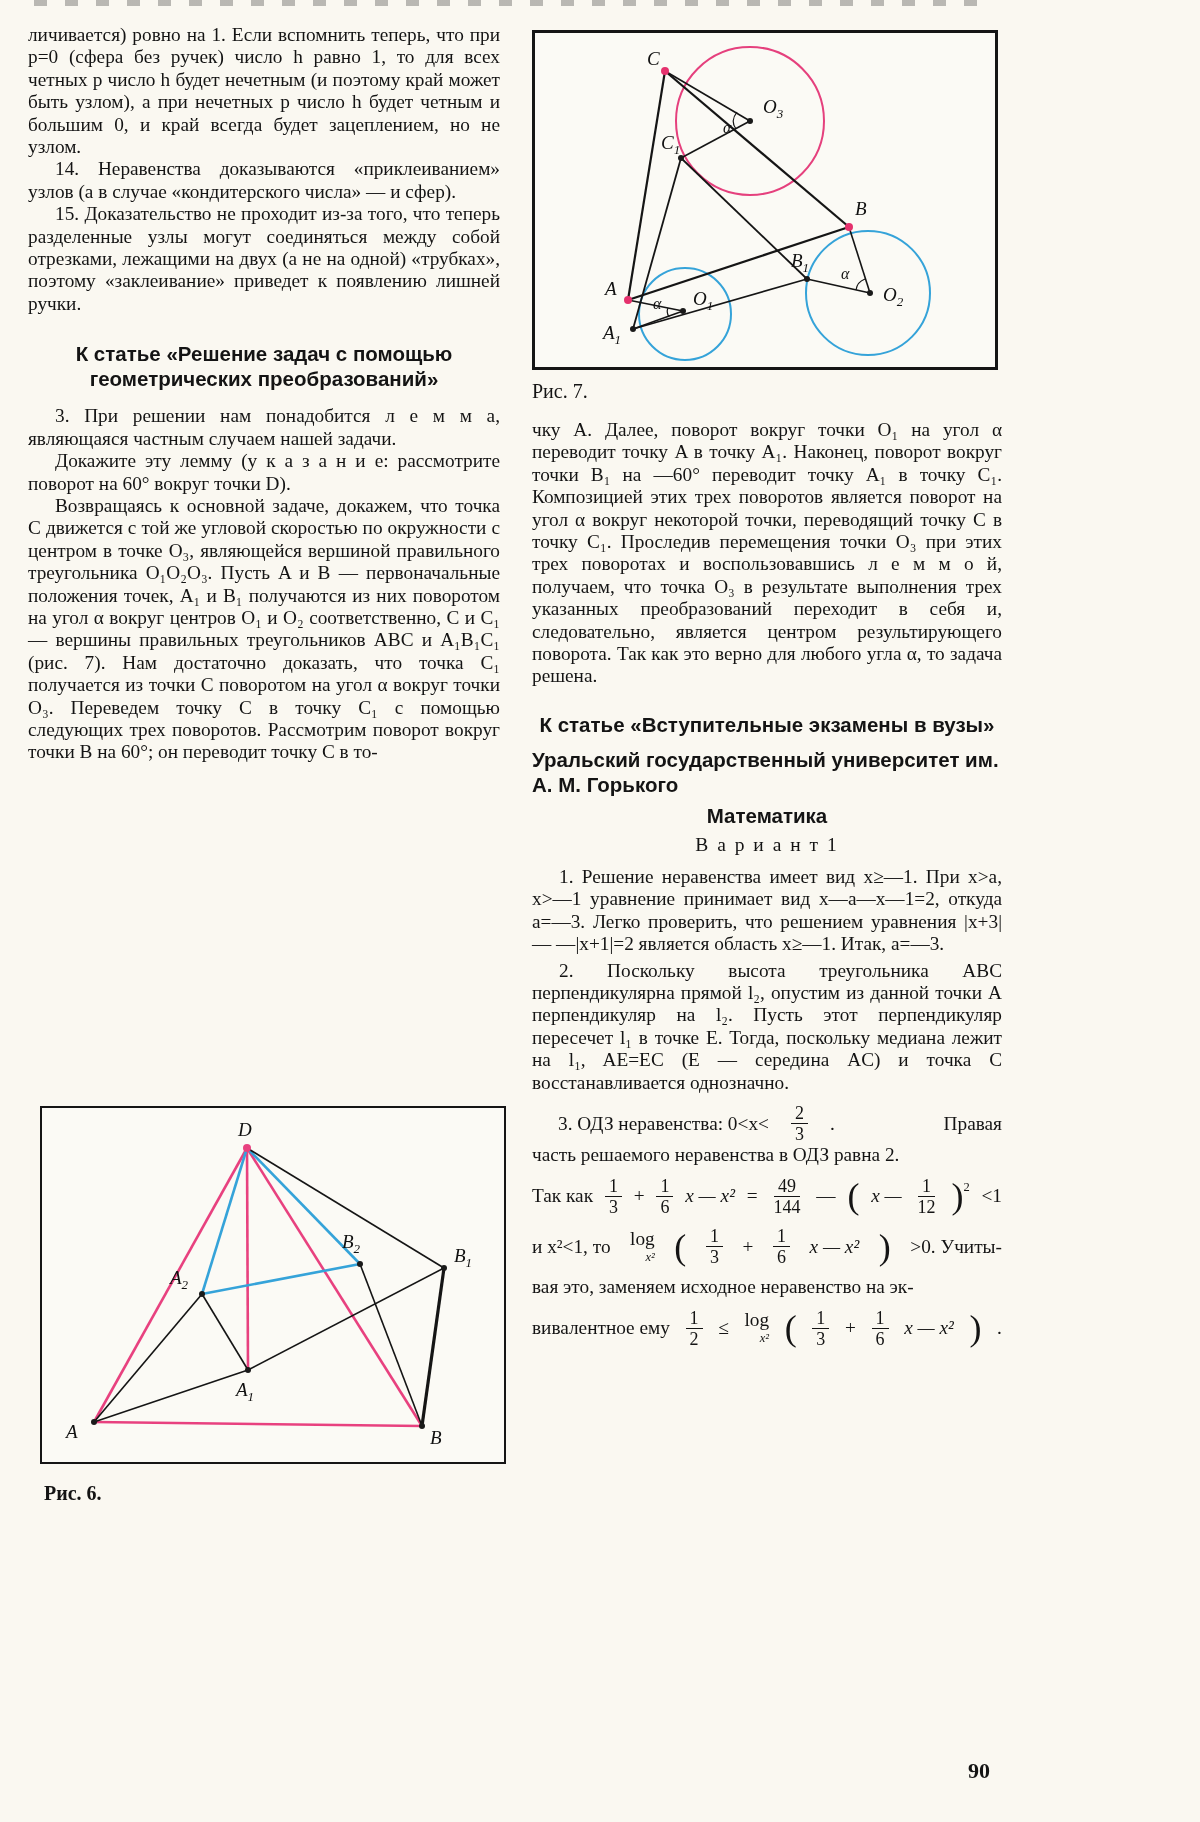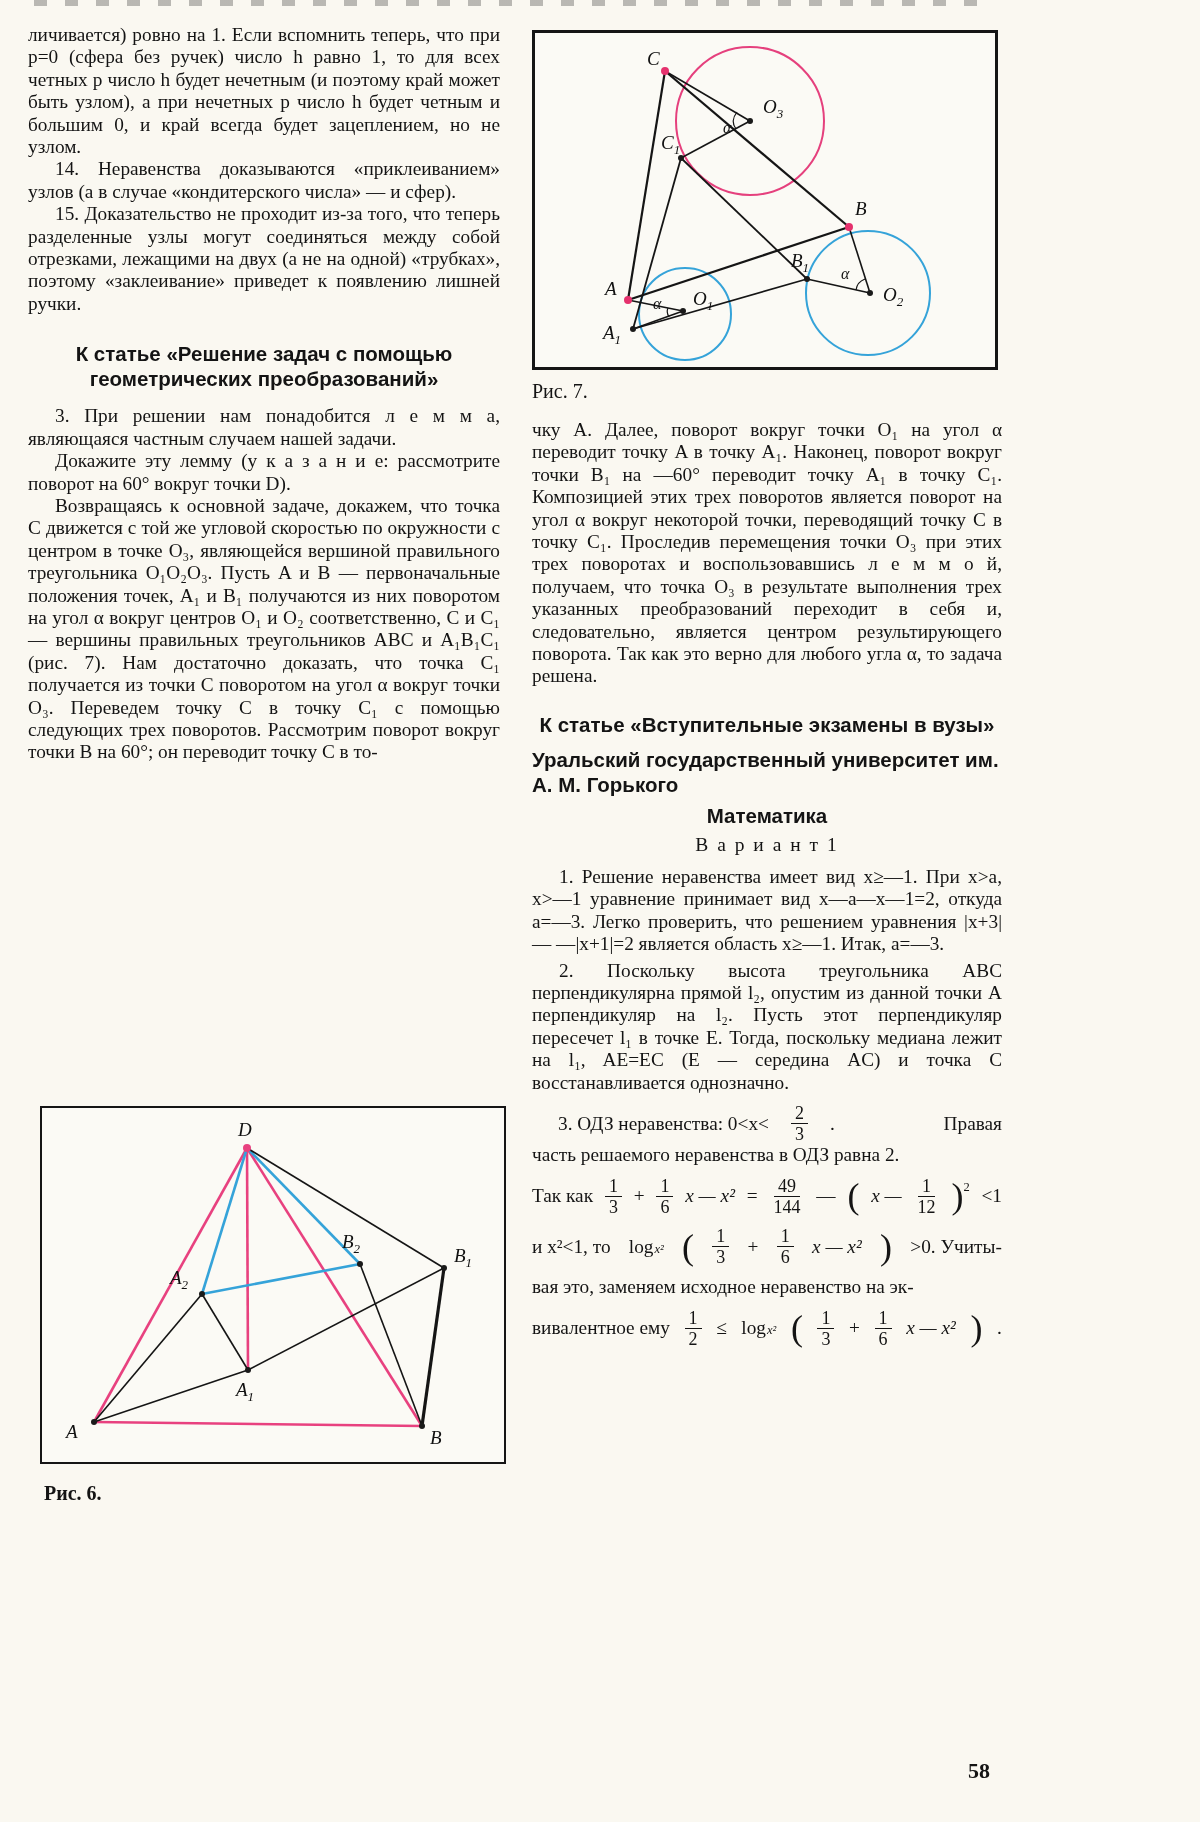--- a/index.html
+++ b/index.html
@@ -34,21 +34,21 @@
   .grp{display:inline-flex;align-items:center;gap:22px;}
   .tok{white-space:nowrap;}
   .it{font-style:italic;}
   .frac{display:inline-flex;flex-direction:column;align-items:center;
         font-size:18px;line-height:1.12;text-align:center;}
   .frac .n{padding:0 4px;border-bottom:1.6px solid #141414;}
   .frac .d{padding:0 4px;}
   .bp{font-size:36px;line-height:30px;font-weight:300;}
   .pg{display:inline-flex;align-items:flex-start;}
   .pg sup{font-size:12.5px;line-height:1;margin-top:0;}
-  .logwrap{display:inline-flex;align-items:flex-end;}
+  .logwrap{display:inline-flex;align-items:flex-end;flex-direction:column;}
   .logsub{font-size:12.5px;font-style:italic;margin-left:1px;padding-bottom:1px;}
   
   .flabel{font-family:"Liberation Serif","DejaVu Serif",serif;font-style:italic;
           font-size:19px;fill:#111;}
   .subt{font-size:13px;}
   .alab{font-family:"Liberation Serif","DejaVu Serif",serif;font-style:italic;
         font-size:16px;fill:#111;}
 </style>
 </head>
 <body>
@@ -279,14 +279,14 @@
             <span class="n">1</span>
             <span class="d">6</span>
           </span>
         <span class="tok it">x — x²</span>
         <span class="bp">)</span>
         <span class="tok">.</span>
       </div>
     </div>
   </div>
 
-  <div id="page-number">58</div>
+  <div id="page-number">90</div>
 </div>
 
 </body></html>

